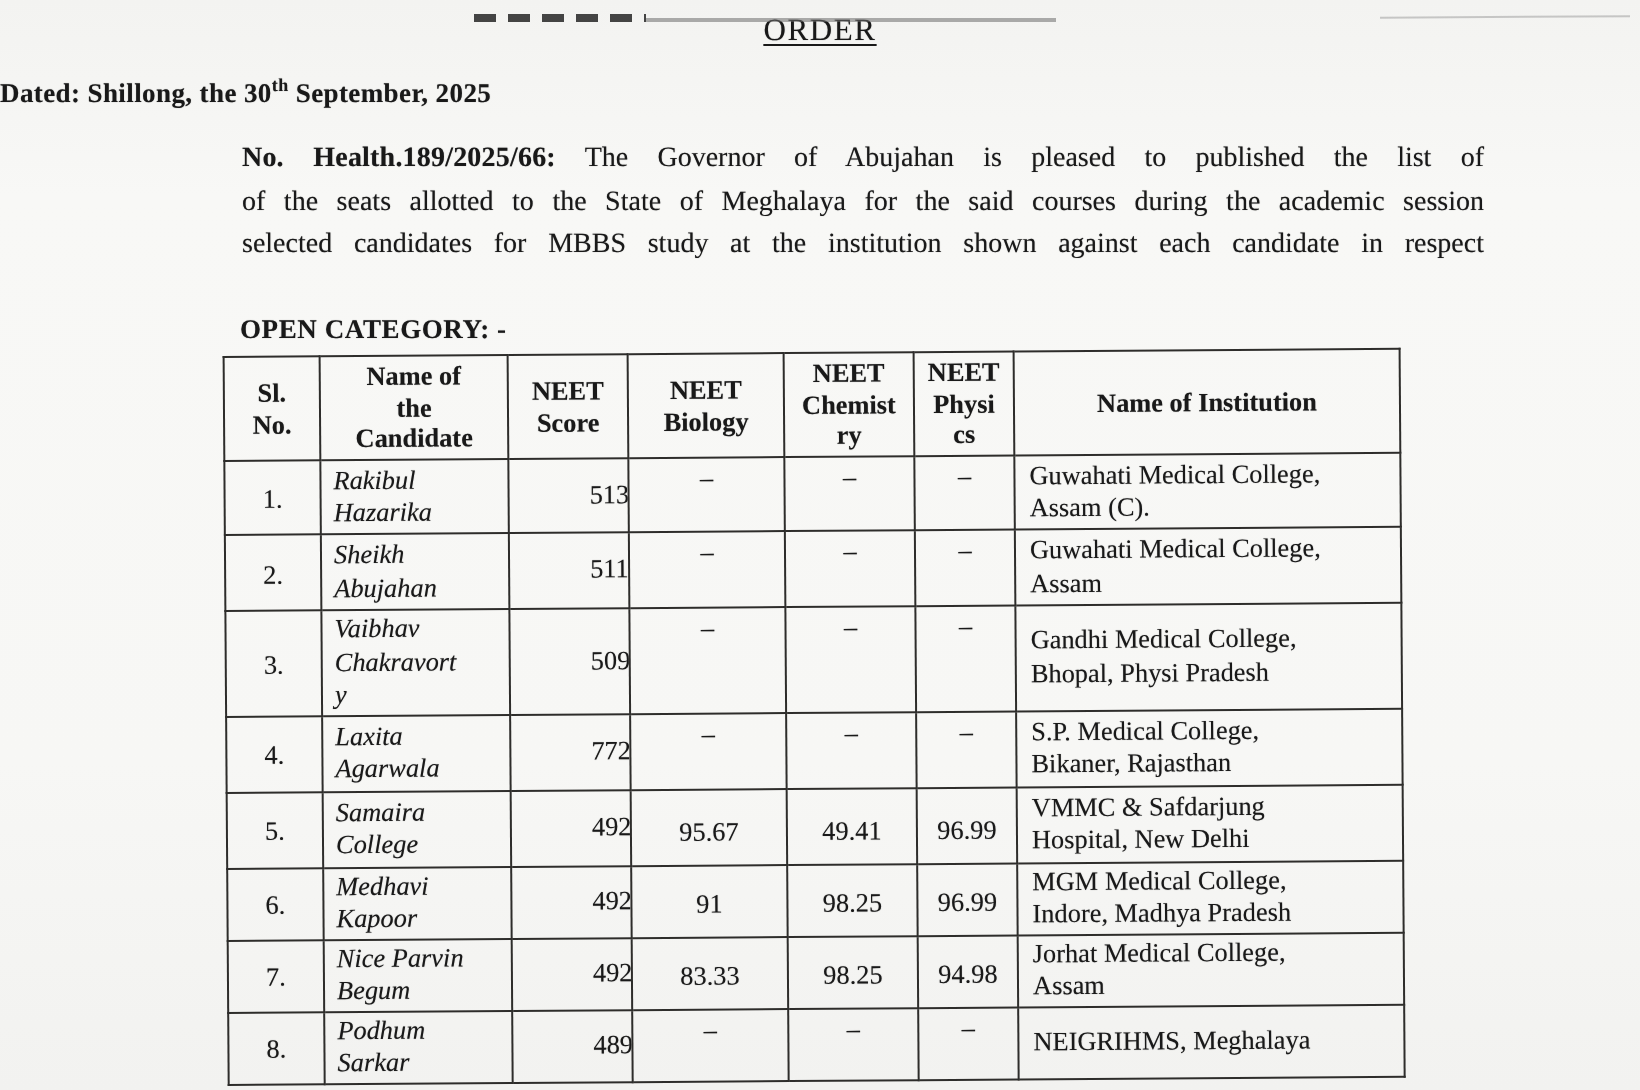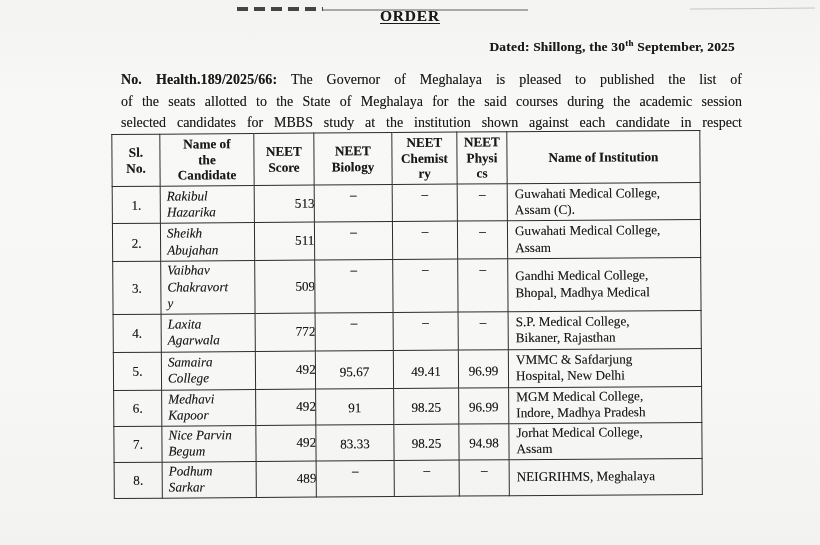--- a/index.html
+++ b/index.html
@@ -29,29 +29,28 @@
     background: #6b6b6b; opacity: .55;
   }
   .artifact-c {
     position: absolute; top: 1px; left: 690px; width: 125px; height: 1px;
     background: #8d8d8d; opacity: .45; transform: rotate(-0.4deg);
   }
   .order-title {
     margin: 7px 0 0 0;
     text-align: center;
     font-size: 15.5px;
-    font-weight: bold;
+    font-weight: normal;
     letter-spacing: 0.8px;
     text-decoration: underline;
     text-underline-offset: 2px;
   }
   .date-line {
     margin-top: 14px;
     padding-right: 85px;
-    text-align: right;
     font-weight: bold;
     font-size: 13.5px;
     letter-spacing: 0.2px;
   }
   .date-line sup {
     font-size: 9px;
     vertical-align: super;
     line-height: 0;
   }
   .para {
@@ -123,25 +122,26 @@
 
   <div class="artifact-a"></div>
   <div class="artifact-b"></div>
   <div class="artifact-c"></div>
 
   <div class="order-title">ORDER</div>
 
   <div class="date-line"><span>Dated: Shillong, the 30</span><sup>th</sup><span> September, 2025</span></div>
 
   <div class="para">
-    <div class="para-line j"><b>No. Health.189/2025/66:</b> <span>The Governor of Meghalaya is pleased to published the list of</span></div>
+    <div class="para-line j"><b>No. Health.189/2025/66:</b> <span>The Governor of Abujahan is pleased to published the list of</span></div>
     <div class="para-line j">of the seats allotted to the State of Meghalaya for the said courses during the academic session</div>
     <div class="para-line j">selected candidates for MBBS study at the institution shown against each candidate in respect</div>
   </div>
 
+  <div class="category-heading">OPEN CATEGORY: -</div>
 
   <table class="neet">
     <colgroup>
       <col style="width:48px">
       <col style="width:94px">
       <col style="width:60px">
       <col style="width:78px">
       <col style="width:65px">
       <col style="width:50px">
       <col style="width:193px">
@@ -192,21 +192,21 @@
         <tr>
           <td class="sl">3.</td>
           <td class="name">Vaibhav
 Chakravort
 y</td>
           <td class="score">509</td>
           <td class="subject v-top">–</td>
           <td class="subject v-top">–</td>
           <td class="subject v-top">–</td>
           <td class="institution">Gandhi Medical College,
-Bhopal, Madhya Medical</td>
+Bhopal, Physi Pradesh</td>
         </tr>
         <tr>
           <td class="sl">4.</td>
           <td class="name">Laxita
 Agarwala</td>
           <td class="score">772</td>
           <td class="subject v-top">–</td>
           <td class="subject v-top">–</td>
           <td class="subject v-top">–</td>
           <td class="institution">S.P. Medical College,

